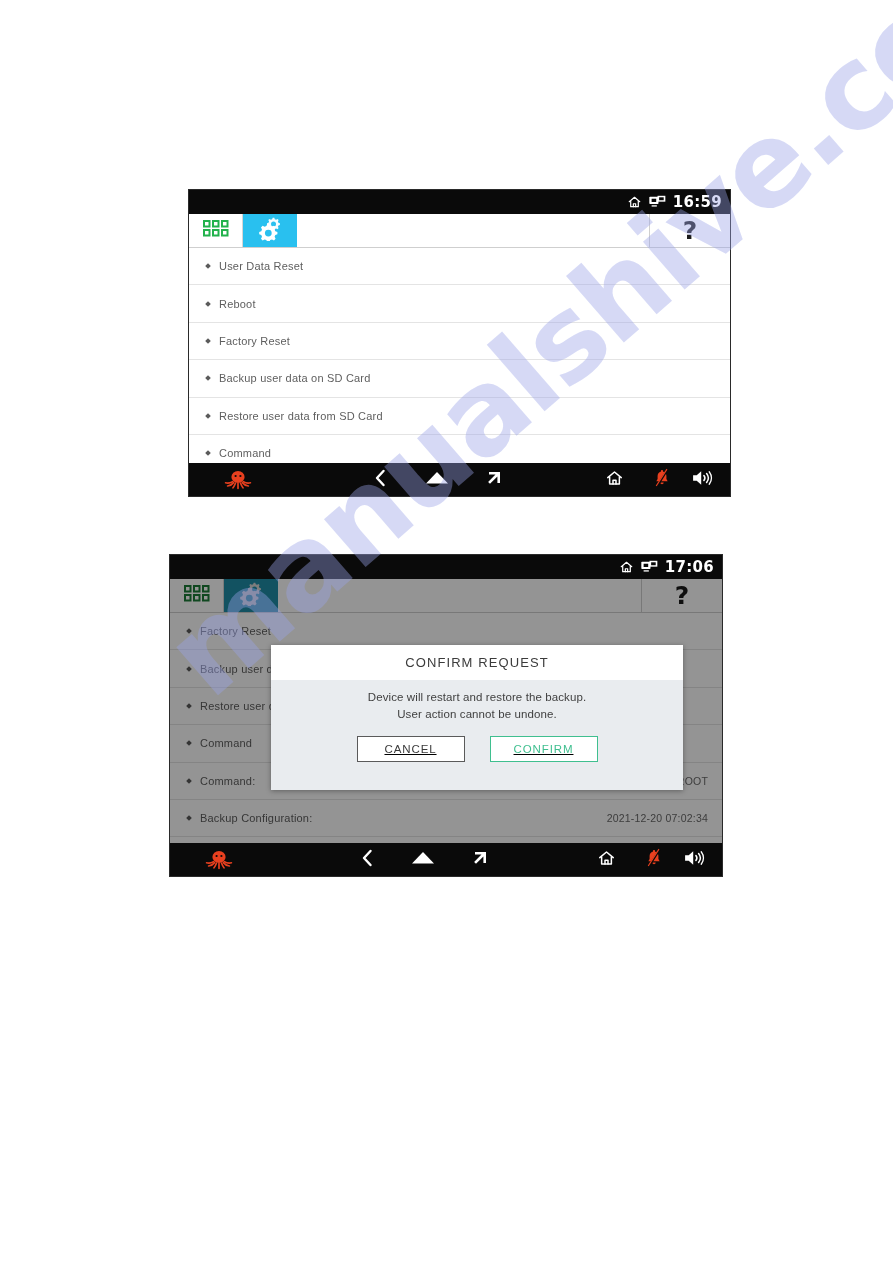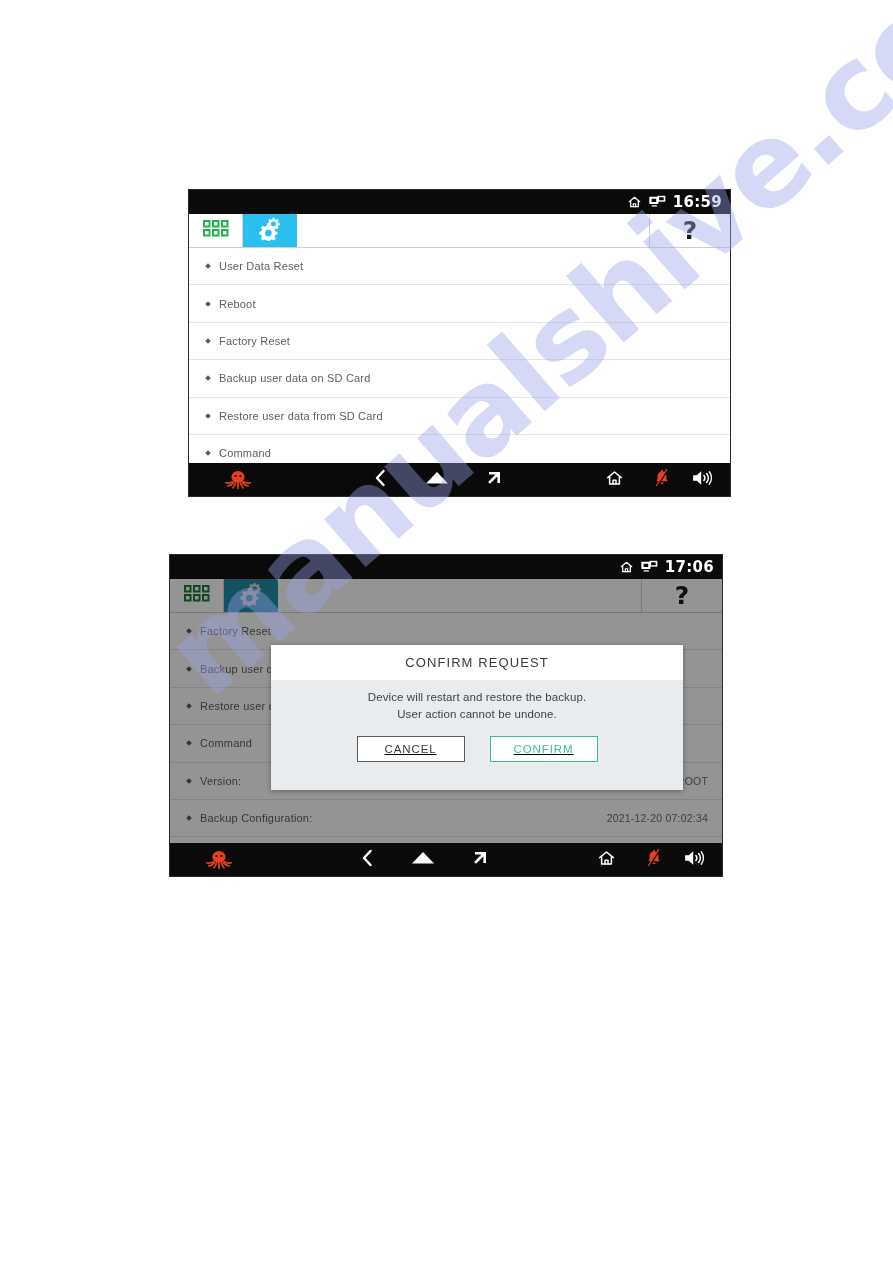--- a/index.html
+++ b/index.html
@@ -456,21 +456,21 @@
     <div class="list-row">
       <span class="bullet"></span>
       <span class="row-label">Restore user data from SD Card</span>
     </div>
     <div class="list-row">
       <span class="bullet"></span>
       <span class="row-label">Command</span>
     </div>
     <div class="list-row">
       <span class="bullet"></span>
-      <span class="row-label">Version:</span>
+      <span class="row-label">Command:</span>
       <span class="row-value">21.0_60_VER_7_9_7_R7_ROOT</span>
     </div>
     <div class="list-row">
       <span class="bullet"></span>
       <span class="row-label">Backup Configuration:</span>
       <span class="row-value">2021-12-20 07:02:34</span>
     </div>
   </div>
 
   <div class="scrim"></div>

